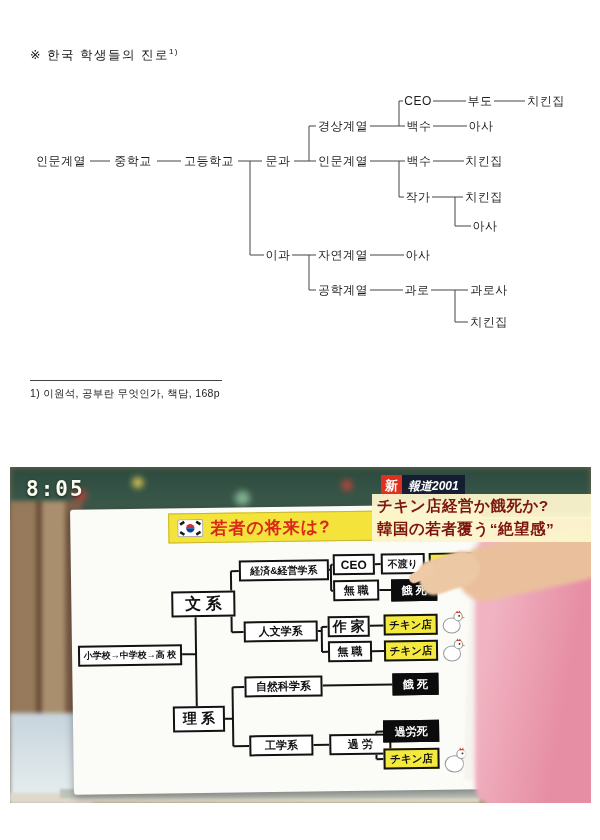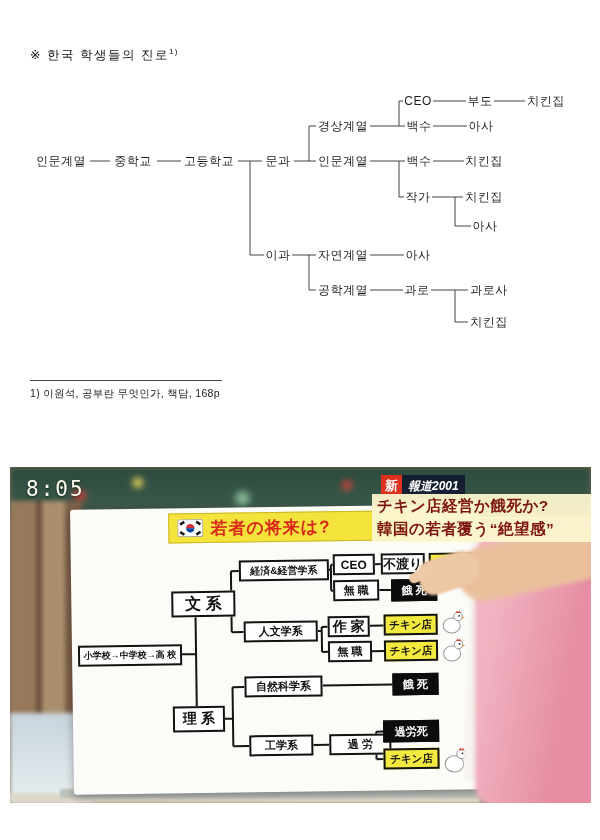--- a/index.html
+++ b/index.html
@@ -51,21 +51,21 @@
   .bbox.black{background:#0c0c0c;color:#fff;border-color:#0c0c0c;}
   .chicken{filter:none;}
 
   .paper{left:458px;top:55px;width:24px;height:258px;background:#f6f4ef;transform:rotate(2deg);filter:blur(1px);}
   .person{right:-8px;top:48px;width:124px;height:292px;background:linear-gradient(100deg,#f1b3c1 20%,#e68ea4 70%);
     border-radius:46px 0 0 22px;filter:blur(2px);}
   .arm{left:446px;top:70px;width:150px;height:54px;background:#eac09c;border-radius:27px;transform:rotate(-12deg);filter:blur(2px);}
   .hand{left:408px;top:88px;width:62px;height:35px;background:#edc8a4;border-radius:16px 20px 20px 16px;transform:rotate(-18deg);filter:blur(1px);}
   .finger{left:398px;top:102px;width:28px;height:10px;background:#eecaa6;border-radius:5px;transform:rotate(-28deg);filter:blur(0.5px);}
 
-  .clock{left:16px;top:10px;font-family:"DejaVu Sans Mono",monospace;font-size:21px;font-weight:normal;color:#fdfdf0;
+  .clock{left:16px;top:10px;font-family:"DejaVu Sans Mono",monospace;font-size:21px;font-weight:bold;color:#fdfdf0;
     letter-spacing:2px;text-shadow:0 1px 3px rgba(0,0,0,0.65);text-align:right;}
   .logo{left:371px;top:8px;display:flex;align-items:stretch;}
   .logo-new{position:static;background:#e0301e;color:#fff;font-size:13px;font-weight:bold;padding:2px 4px;}
   .logo-prog{position:static;background:rgba(18,24,48,0.9);color:#fff;font-size:12px;font-weight:bold;font-style:italic;padding:3px 6px;white-space:nowrap;}
   .headline{background:rgba(252,246,205,0.95);color:#7c150b;font-weight:bold;font-size:15.5px;
     padding:2px 5px;white-space:nowrap;letter-spacing:0.5px;}
   .headline.l1{left:362px;top:27px;right:0;}
   .headline.l2{left:362px;top:50px;right:0;}
 </style>
 </head>
@@ -193,21 +193,21 @@
     </div>
 
     <div class="bbox" style="left:6px;top:136px;width:104px;height:21px;font-size:9px">小学校→中学校→高 校</div>
     <div class="bbox" style="left:100px;top:83px;width:64px;height:26px;font-size:16px">文 系</div>
     <div class="bbox" style="left:100px;top:198px;width:52px;height:26px;font-size:14px">理 系</div>
     <div class="bbox" style="left:168px;top:53px;width:90px;height:21px;font-size:10px">経済&amp;経営学系</div>
     <div class="bbox" style="left:172px;top:114px;width:74px;height:21px;font-size:11px">人文学系</div>
     <div class="bbox" style="left:172px;top:169px;width:78px;height:21px;font-size:11px">自然科学系</div>
     <div class="bbox" style="left:176px;top:228px;width:64px;height:21px;font-size:11px">工学系</div>
     <div class="bbox" style="left:262px;top:48px;width:42px;height:21px;font-size:12px">CEO</div>
-    <div class="bbox" style="left:310px;top:48px;width:44px;height:21px;font-size:13px">不渡り</div>
+    <div class="bbox" style="left:310px;top:48px;width:44px;height:21px;font-size:10px">不渡り</div>
     <div class="bbox yellow" style="left:358px;top:48px;width:52px;height:21px;font-size:10.5px">チキン店</div>
     <div class="bbox" style="left:262px;top:74px;width:46px;height:21px;font-size:11px">無 職</div>
     <div class="bbox black" style="left:320px;top:74px;width:46px;height:22px;font-size:11px">餓 死</div>
     <div class="bbox" style="left:256px;top:110px;width:42px;height:21px;font-size:14px">作 家</div>
     <div class="bbox yellow" style="left:312px;top:109px;width:54px;height:21px;font-size:10.5px">チキン店</div>
     <div class="bbox" style="left:256px;top:135px;width:44px;height:21px;font-size:11px">無 職</div>
     <div class="bbox yellow" style="left:312px;top:135px;width:54px;height:21px;font-size:10.5px">チキン店</div>
     <div class="bbox black" style="left:320px;top:168px;width:46px;height:22px;font-size:11px">餓 死</div>
     <div class="bbox" style="left:256px;top:228px;width:62px;height:21px;font-size:11px">過 労</div>
     <div class="bbox black" style="left:310px;top:215px;width:56px;height:22px;font-size:11px">過労死</div>

